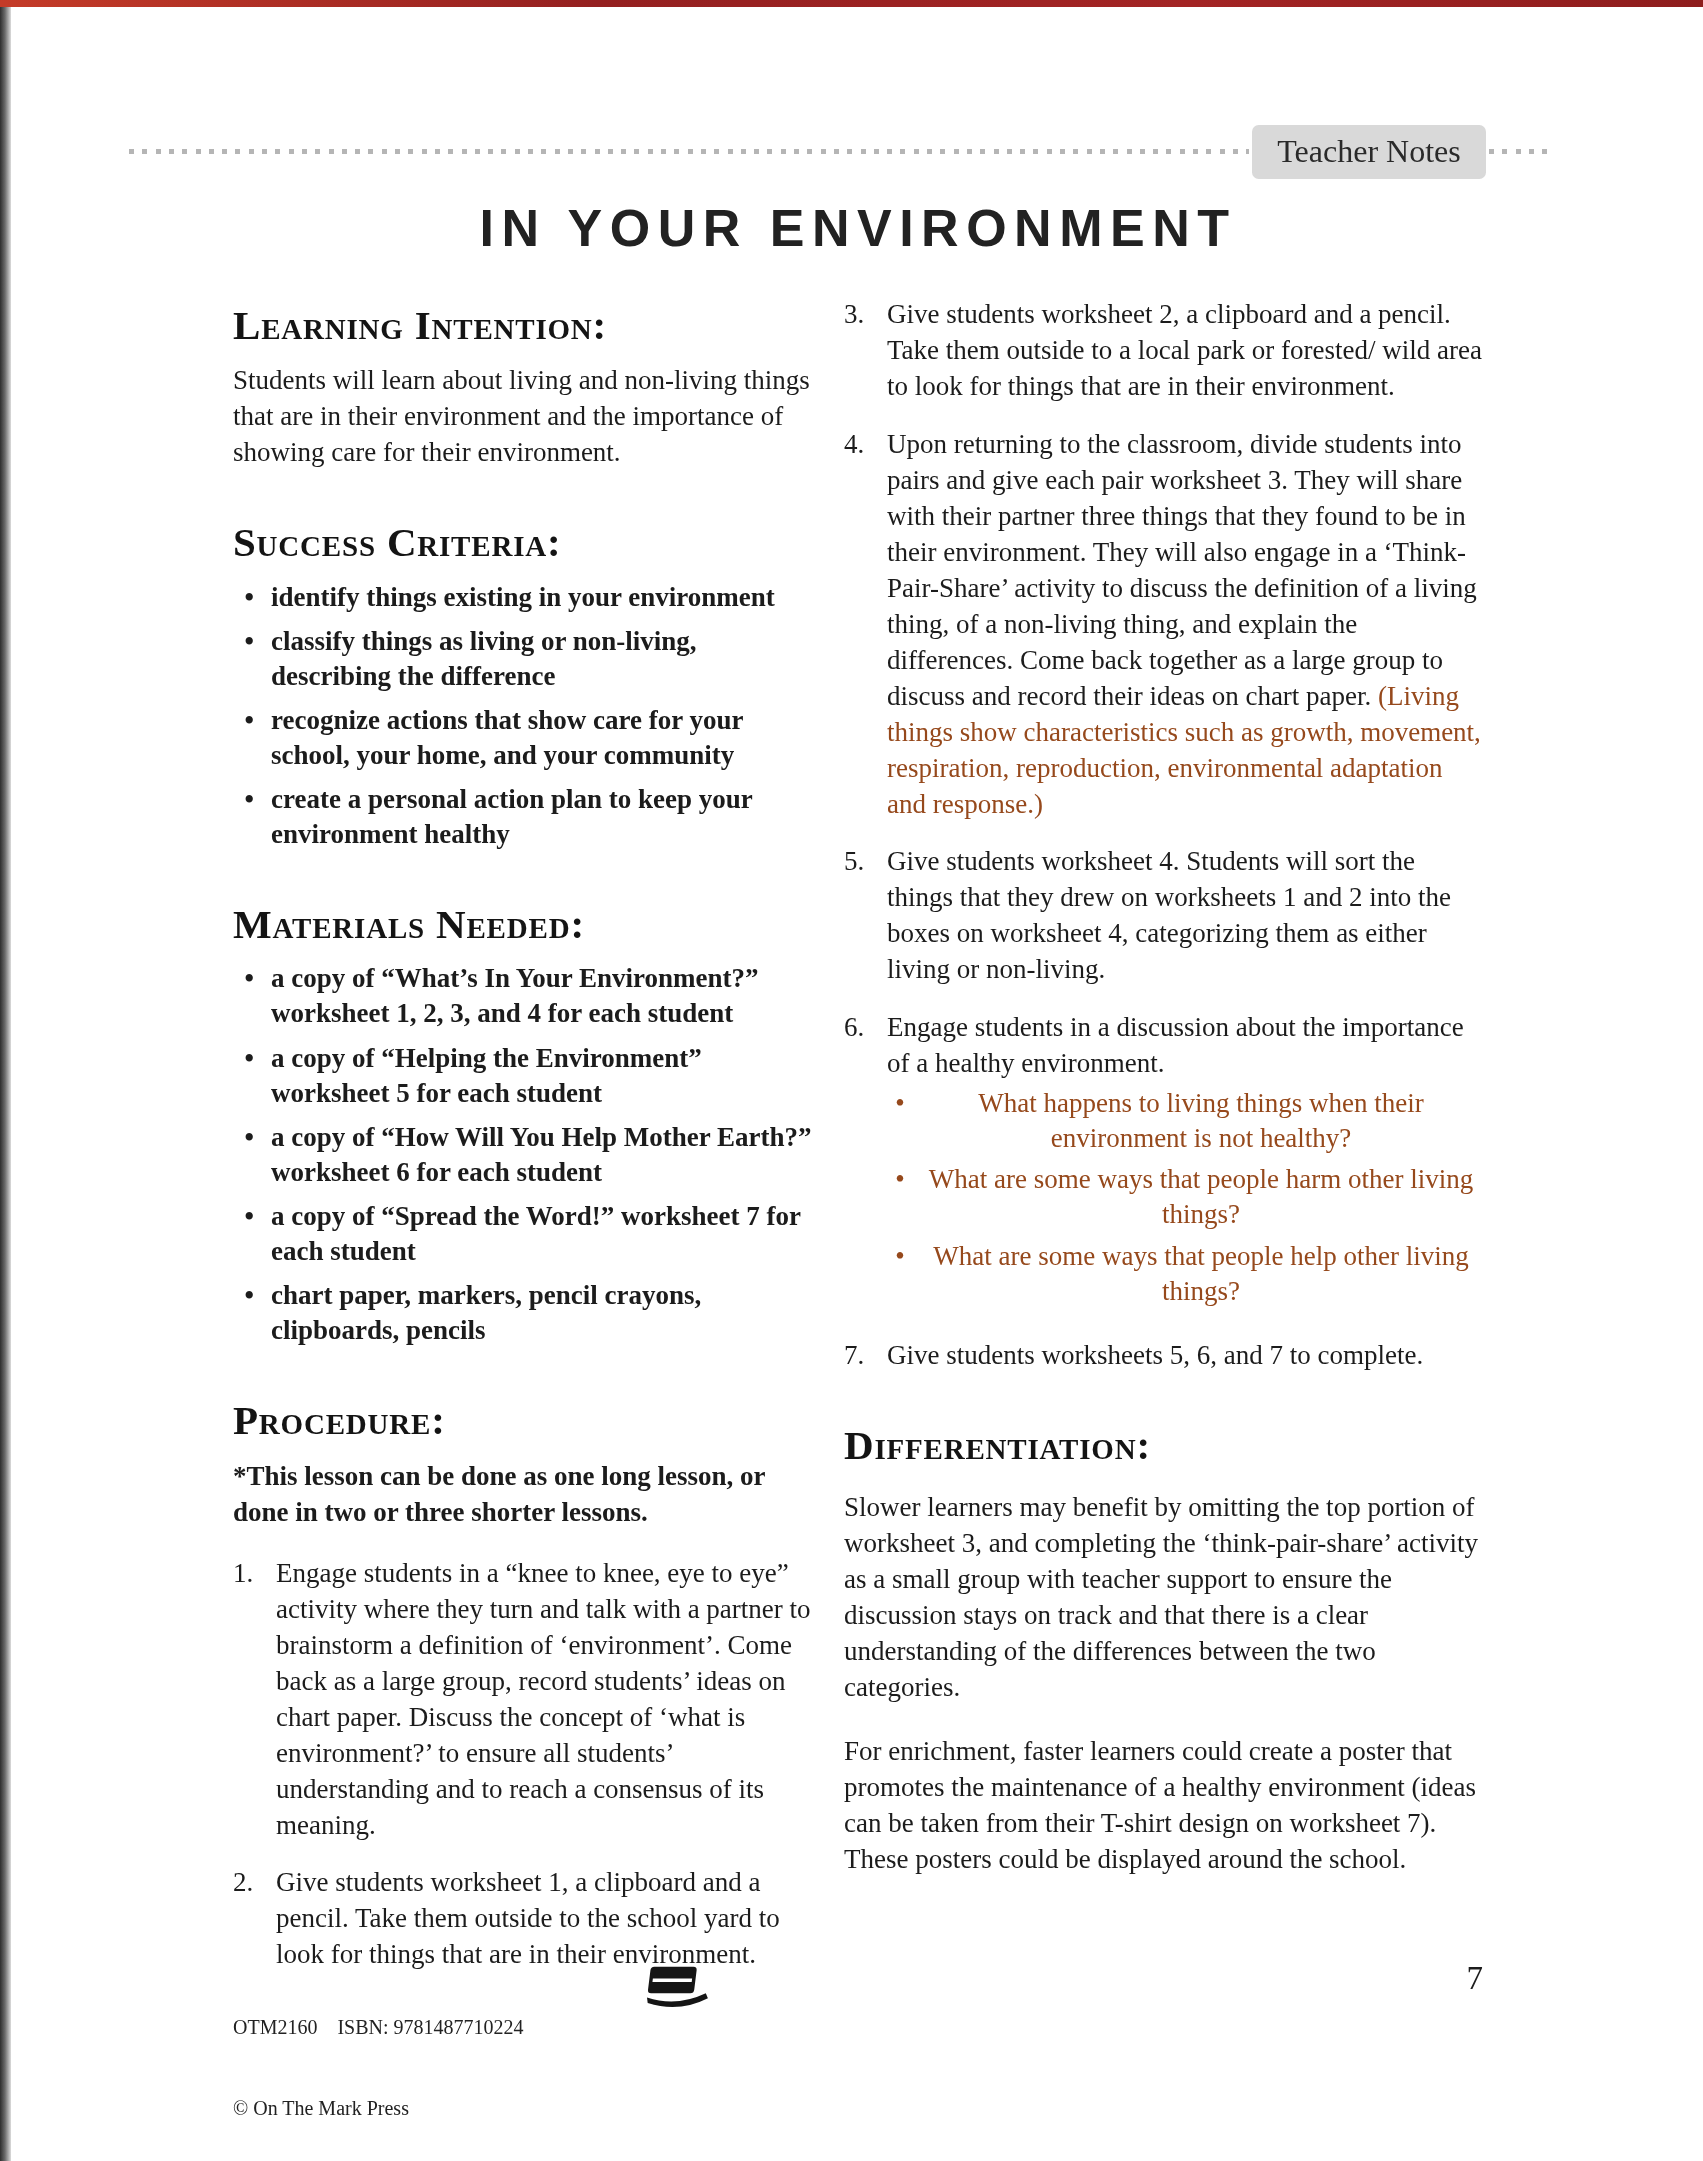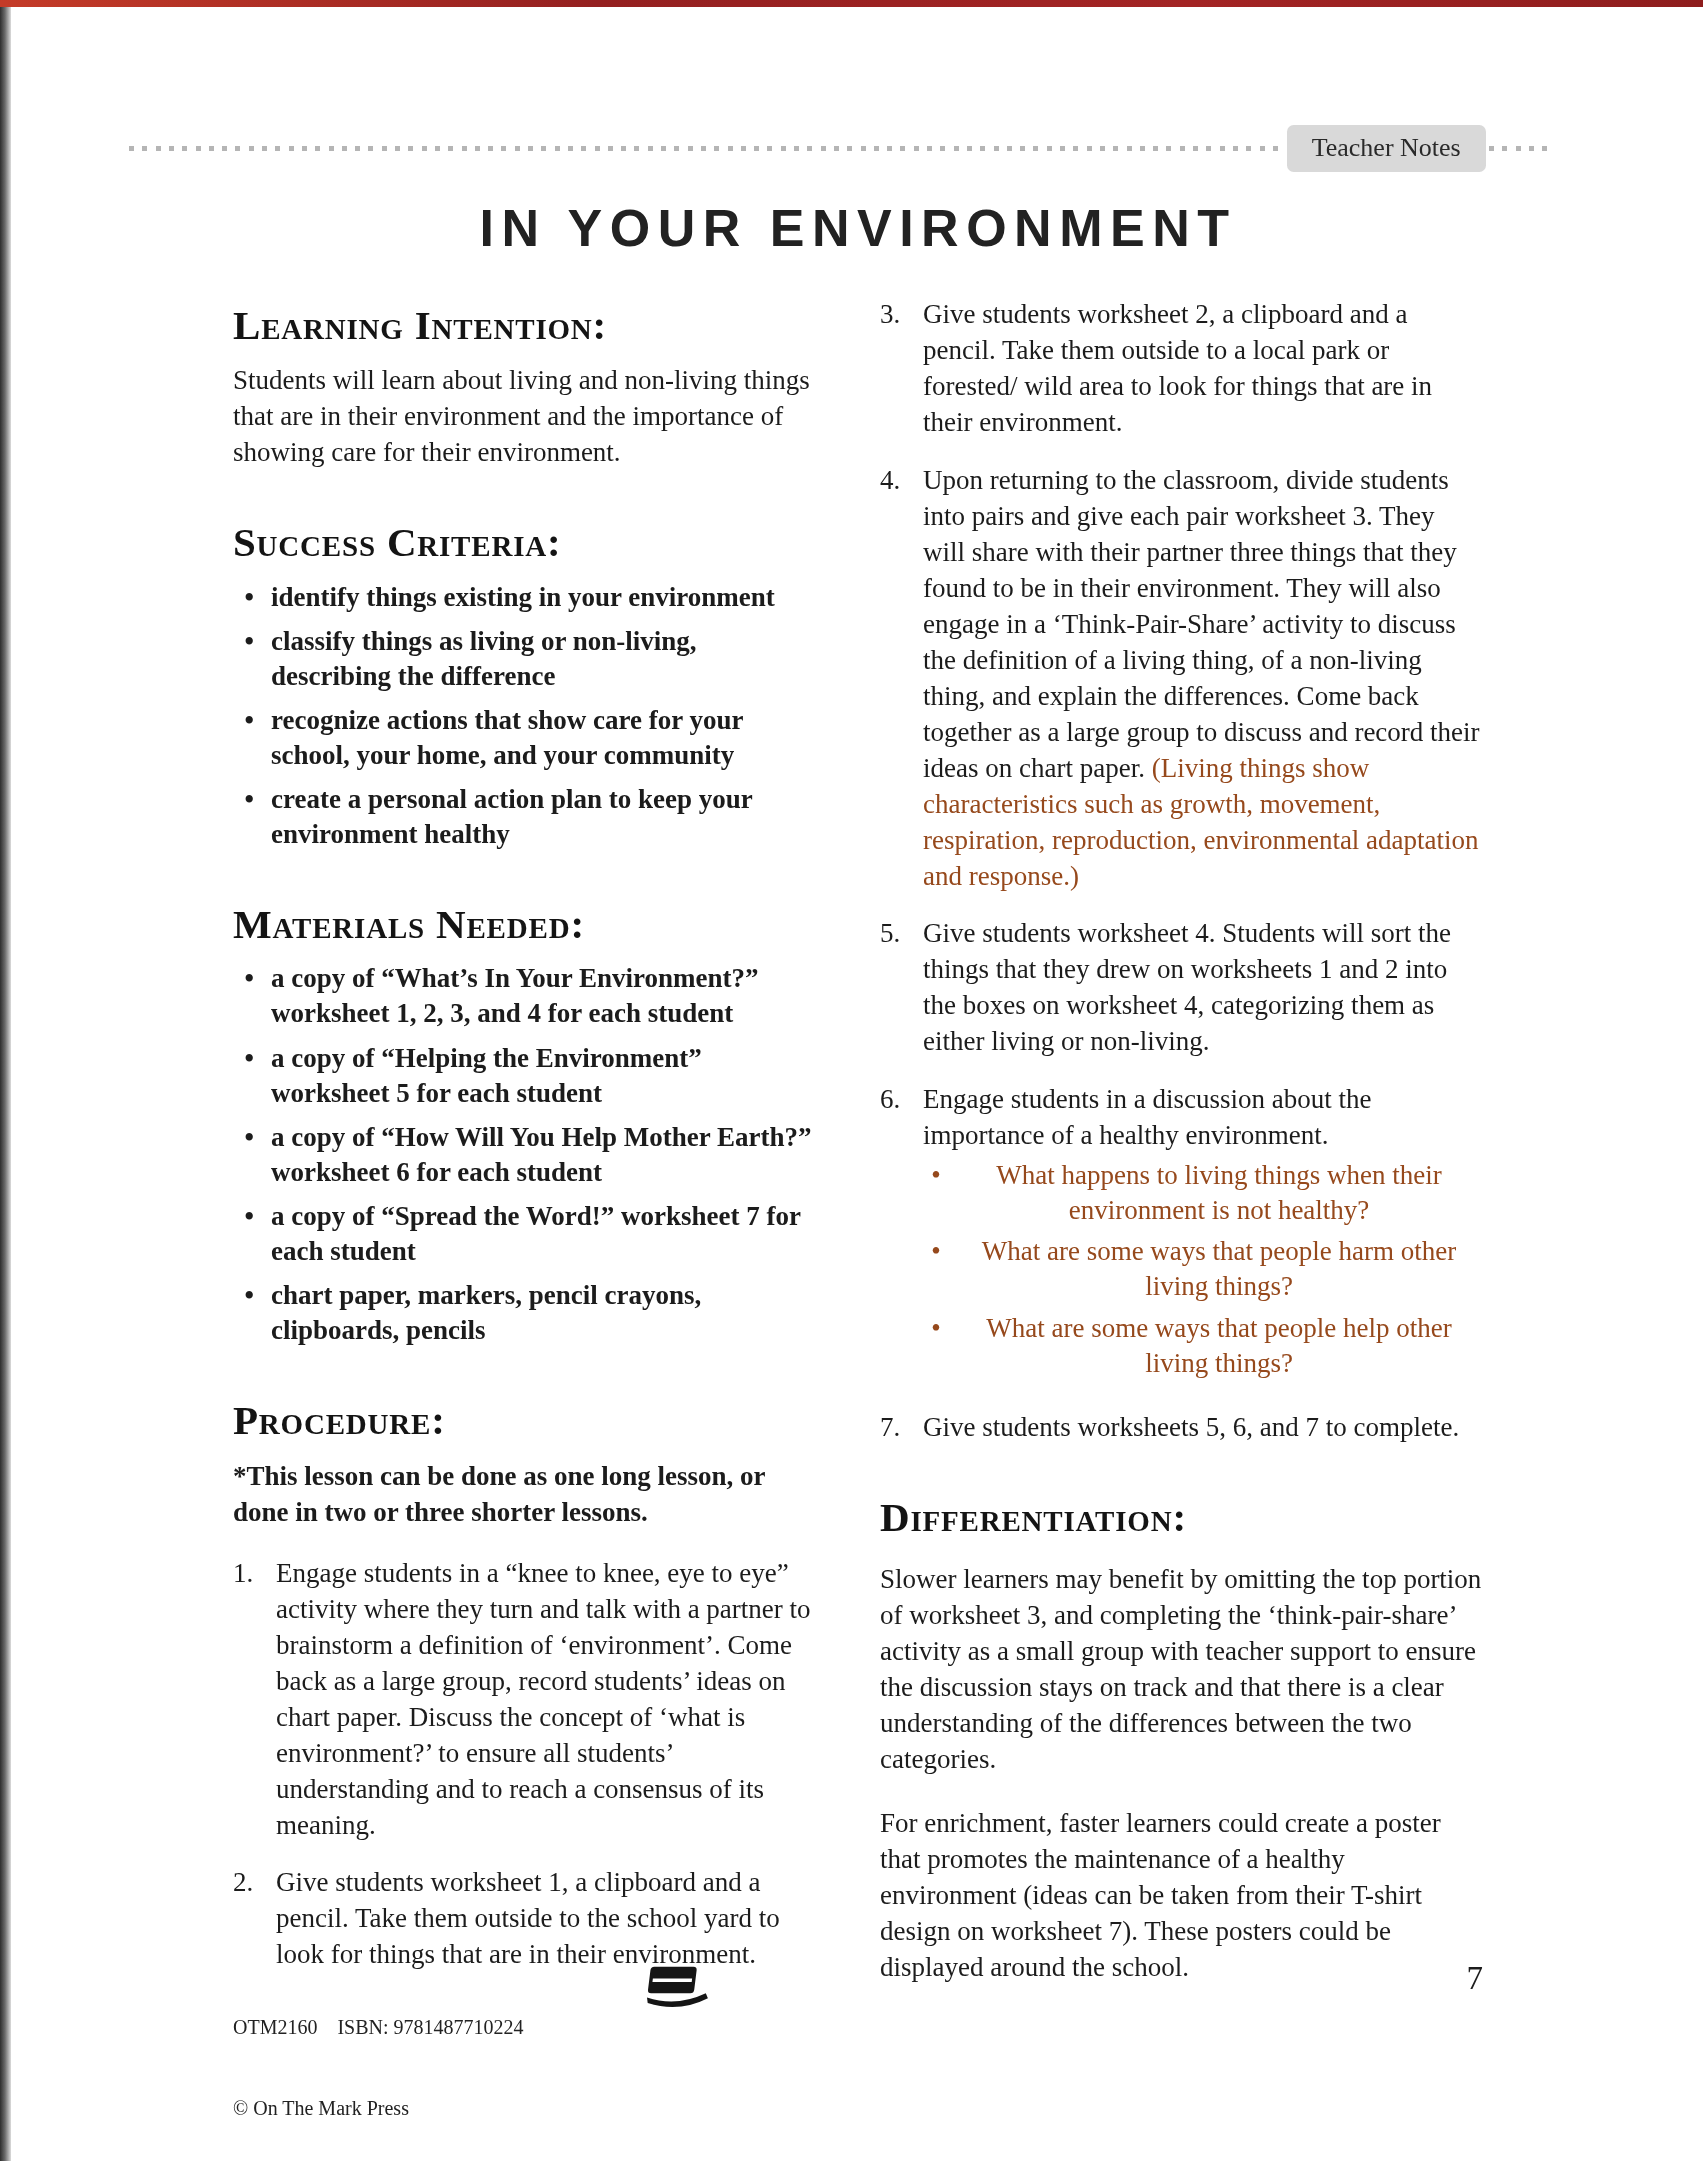--- a/index.html
+++ b/index.html
@@ -31,42 +31,42 @@
   .dots {
     height: 5px;
     background-image: repeating-linear-gradient(to right, #b5b5b5 0 5px, transparent 5px 13.3px);
   }
   .dots.grow { flex: 1 1 auto; }
   .dots.tail { flex: 0 0 65px; }
   .tab {
     background: #d9d9d9;
     border-radius: 6.7px;
     padding: 8.3px 25px;
-    font-size: 26px;
+    font-size: 32px;
     color: #2a2a2a;
     margin: 0 3.3px;
     white-space: nowrap;
     text-align: right;
   }
 
   .content {
     position: absolute; top: 198px; left: 233px; right: 221px;
   }
   .page-title {
     font-family: "Liberation Sans", sans-serif;
     font-weight: 700;
     font-size: 52px;
     letter-spacing: 7.5px;
     text-align: center;
     color: #222;
     margin-bottom: 38px;
     white-space: nowrap;
   }
 
-  .columns { display: flex; gap: 60px; align-items: flex-start; }
+  .columns { display: flex; gap: 24px; align-items: flex-start; }
   .col-left  { flex: 0 0 587px; }
   .col-right { flex: 1 1 auto; }
 
   h2.section-heading {
     font-variant: small-caps;
     font-weight: 700;
     font-size: 41px;
     letter-spacing: 0.8px;
     color: #141414;
     margin: 48px 0 13.3px 0;

